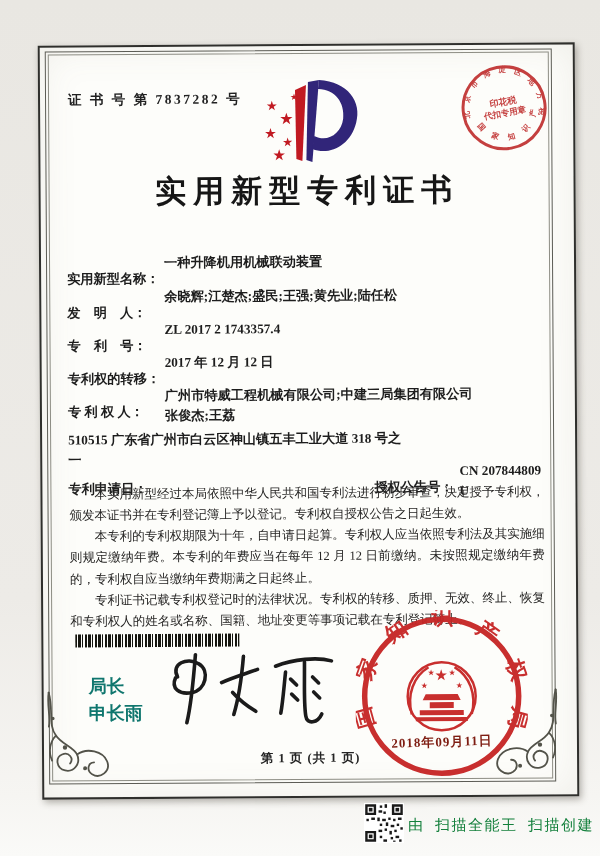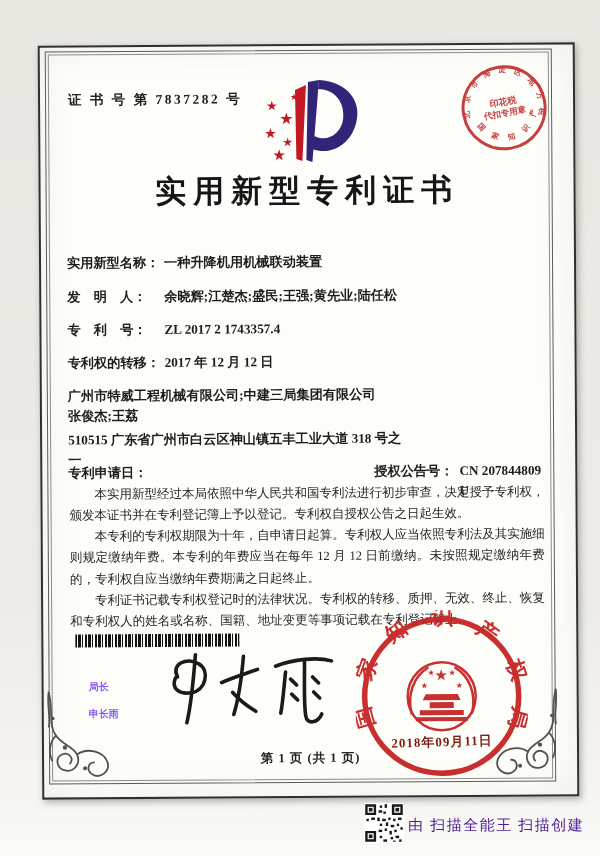--- a/index.html
+++ b/index.html
@@ -10,42 +10,42 @@
          border:2.5px solid #2f2f2c;box-shadow:2px 3px 7px rgba(60,55,45,.38), inset 0 0 38px rgba(120,110,90,.10);
          transform:rotate(-0.35deg);transform-origin:50% 50%;}
   .frame-outer{position:absolute;left:5px;top:4px;right:21px;bottom:13px;border:1.3px solid #5c5c55;}
   .frame-inner{position:absolute;left:8px;top:7px;right:24px;bottom:16px;border:1px solid #8d8d84;}
   .cert-no{position:absolute;left:28px;top:44px;font-size:13.5px;color:#222;letter-spacing:2.5px;font-weight:bold;}
   .logo{position:absolute;left:202px;top:28px;width:130px;height:96px;}
   .title{position:absolute;left:0;top:124px;width:100%;text-align:center;font-size:31px;font-weight:bold;
          color:#161616;letter-spacing:7px;}
   .fields{position:absolute;left:26px;top:0;right:26px;font-size:13.2px;color:#1d1d1d;font-weight:bold;}
   .frow{position:absolute;display:flex;width:100%;line-height:20px;}
-  .flabel{width:97px;flex-shrink:0;}
+  .flabel{width:97px;flex-shrink:0;margin-top:16px;}
   .fval{flex:1;}
   .fval .l2{display:block;}
   .pair2{position:absolute;left:306px;top:0;display:flex;}
   .paras{position:absolute;left:27px;top:437px;right:31px;font-size:12.5px;line-height:1.69;color:#262524;
          text-align:justify;font-weight:500;}
   .paras p{margin:0;text-indent:2em;}
   .barcode{position:absolute;left:32px;top:587px;width:164px;height:13px;
            background:repeating-linear-gradient(90deg,#15150f 0 1.5px,#fdfdfa 1.5px 3px,#15150f 3px 5.5px,#fdfdfa 5.5px 6.5px,#15150f 6.5px 7.5px,#fdfdfa 7.5px 10px);}
-  .officer{position:absolute;left:45px;top:626px;font-size:10px;font-weight:bold;color:#8b5cf6;line-height:27px;
+  .officer{position:absolute;left:45px;top:626px;font-size:18px;font-weight:bold;color:#0f766e;line-height:27px;
            font-family:"Liberation Sans","DejaVu Sans",sans-serif;}
   .signature{position:absolute;left:112px;top:600px;width:200px;height:95px;}
   .seal-main{position:absolute;left:312px;top:565px;width:172px;height:172px;opacity:.95;}
   .seal-date{position:absolute;left:318px;top:688px;width:160px;text-align:center;font-size:13px;font-weight:bold;
              color:#7e1d12;letter-spacing:1px;transform:rotate(-1.5deg);}
   .page-footer{position:absolute;left:0;top:704px;width:100%;text-align:center;font-size:12.5px;font-weight:bold;color:#242424;letter-spacing:1px;}
   .seal-tax{position:absolute;left:418px;top:17px;width:92px;height:92px;opacity:.92;transform:rotate(-10deg);}
   .flourish{position:absolute;width:80px;height:92px;}
   .flourish.bl{left:-1px;top:643px;}
   .flourish.br{right:15px;top:643px;transform:scaleX(-1);}
-  .scan-footer{position:absolute;left:408px;top:816px;font-size:15px;color:#4c1d95;letter-spacing:1.5px;
-               font-family:Liberation Sans, sans-serif;}
+  .scan-footer{position:absolute;left:408px;top:816px;font-size:15px;color:#15803d;letter-spacing:1.5px;
+               font-family:Liberation Mono, monospace;}
   .qr{position:absolute;left:364px;top:803px;width:40px;height:40px;}
 </style>
 </head>
 <body>
 
 <div class="photo-bg"></div>
 
 <div class="paper">
   <div class="frame-outer"></div>
   <div class="frame-inner"></div>
@@ -77,20 +77,21 @@
     </div>
     <div class="frow" style="top:273px">
       <span class="flabel">专　利　号：</span>
       <span class="fval">ZL 2017 2 1743357.4</span>
     </div>
     <div class="frow" style="top:306px">
       <span class="flabel">专利权的转移：</span>
       <span class="fval">2017 年 12 月 12 日</span>
     </div>
     <div class="frow" style="top:339px">
+      <span class="flabel">专 利 权 人：</span>
       <span class="fval"><span>广州市特威工程机械有限公司;中建三局集团有限公司</span><span class="l2">张俊杰;王荔</span></span>
     </div>
     <div class="frow" style="top:383px">
       <span class="fval"><span>510515 广东省广州市白云区神山镇五丰工业大道 318 号之</span><span class="l2">一</span></span>
     </div>
     <div class="frow" style="top:416px">
       <span class="flabel">专利申请日：</span>
       <span class="pair2">
         <span class="flabel" style="width:auto">授权公告号：</span>
         <span style="margin-left:6px">CN 207844809 U</span>

